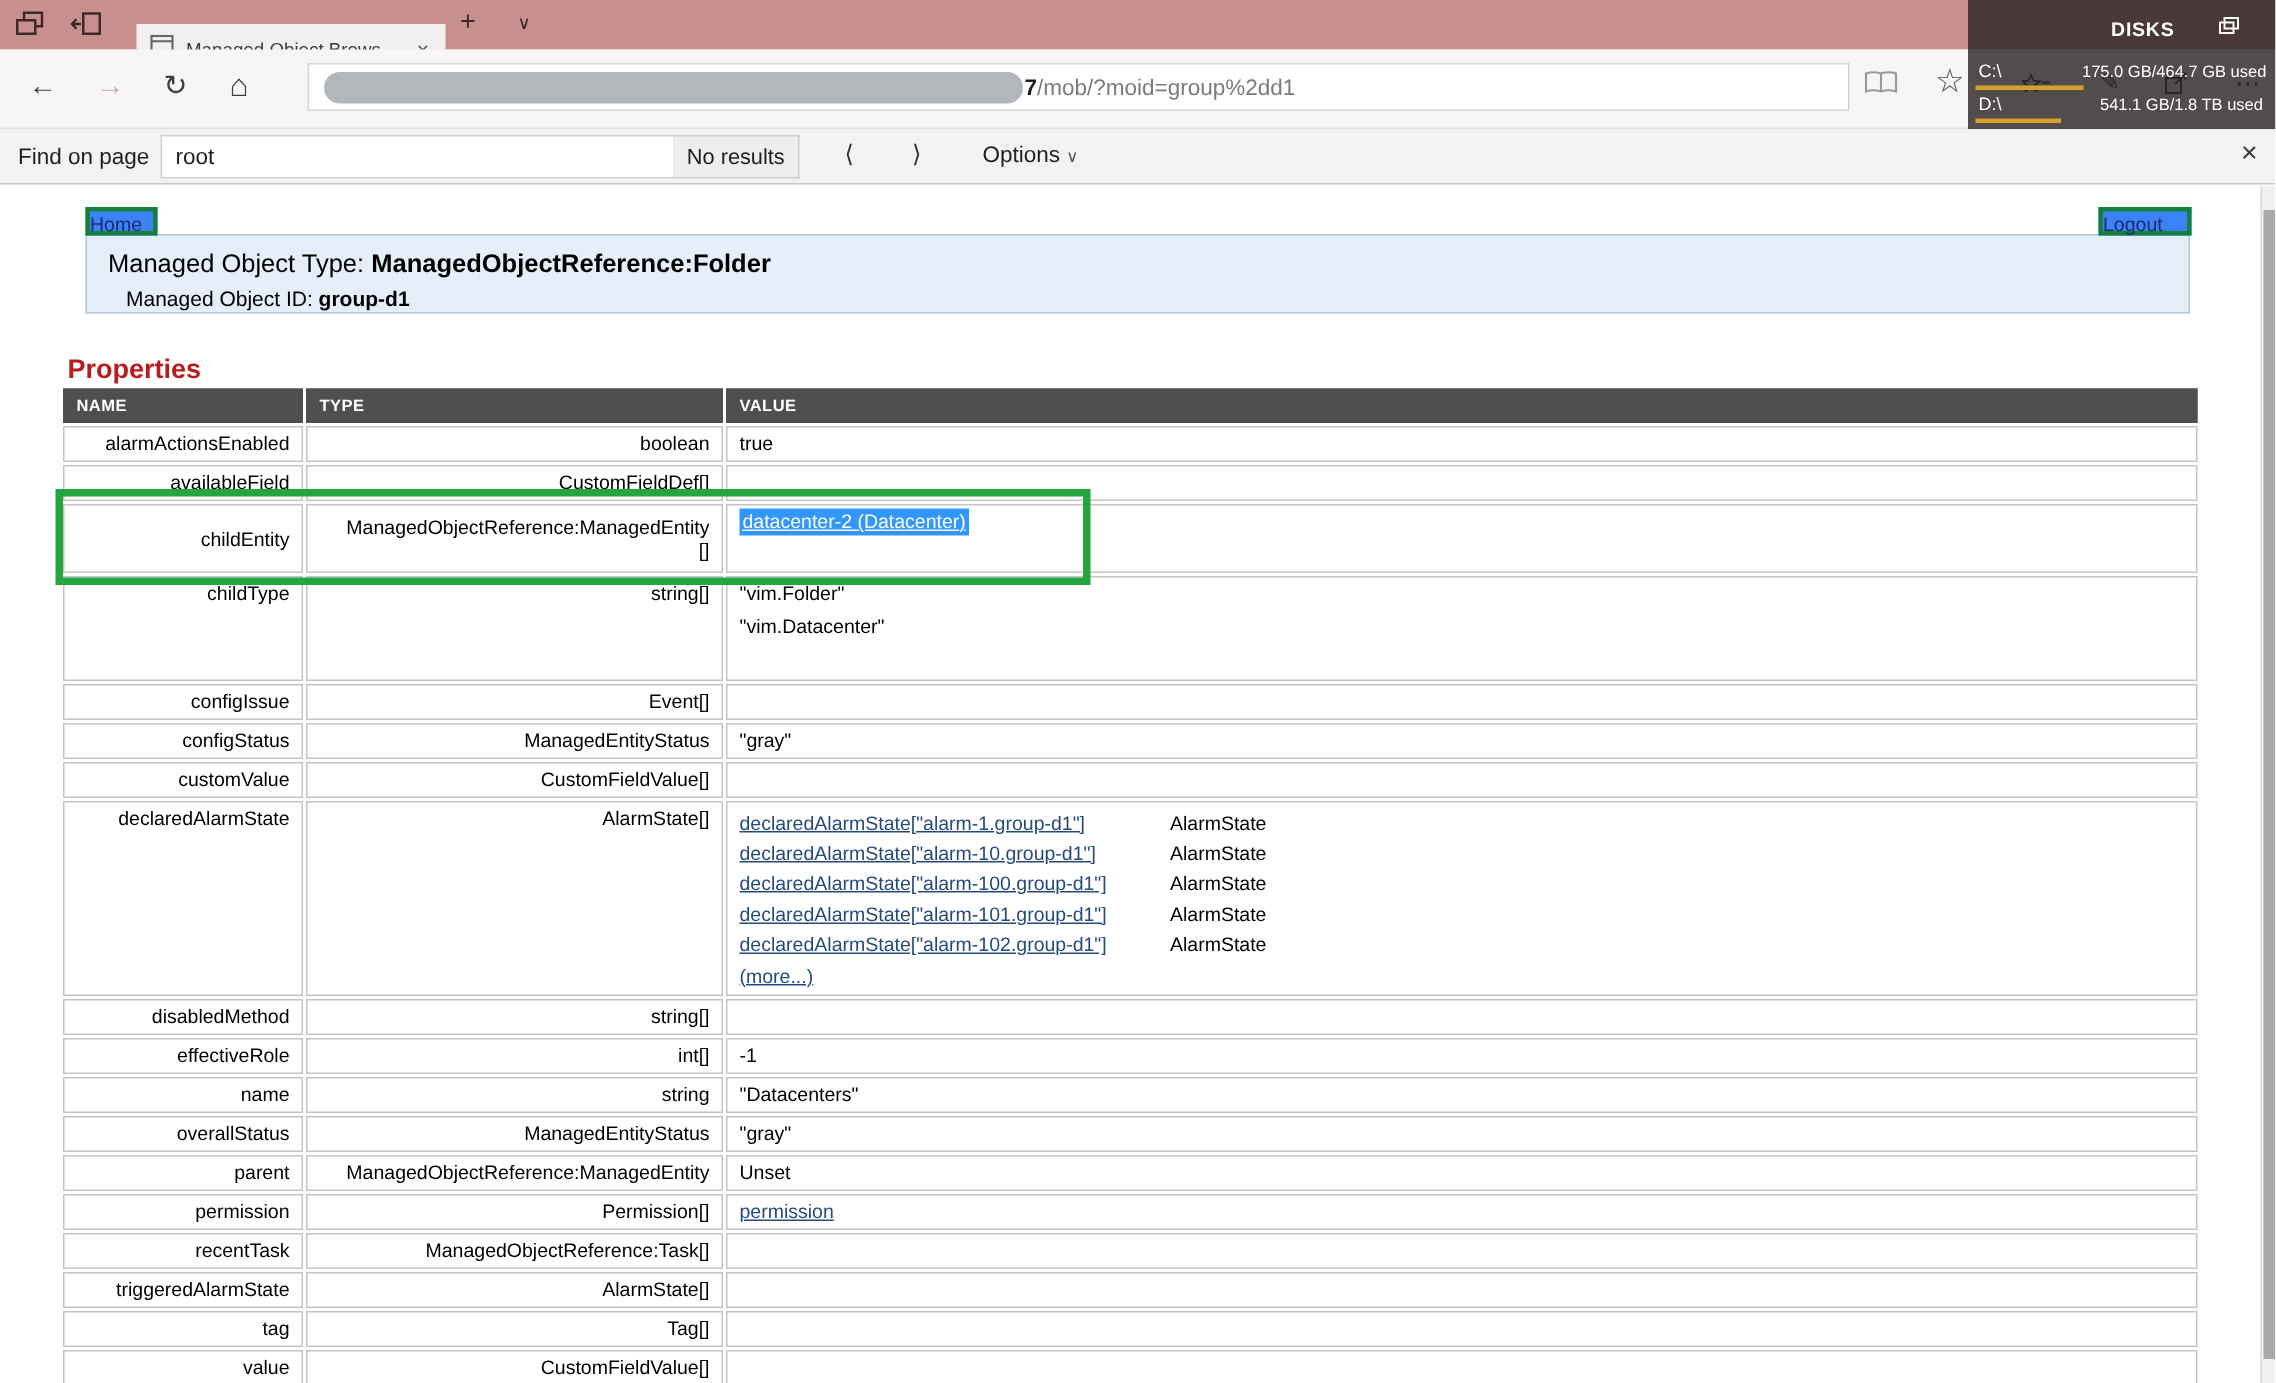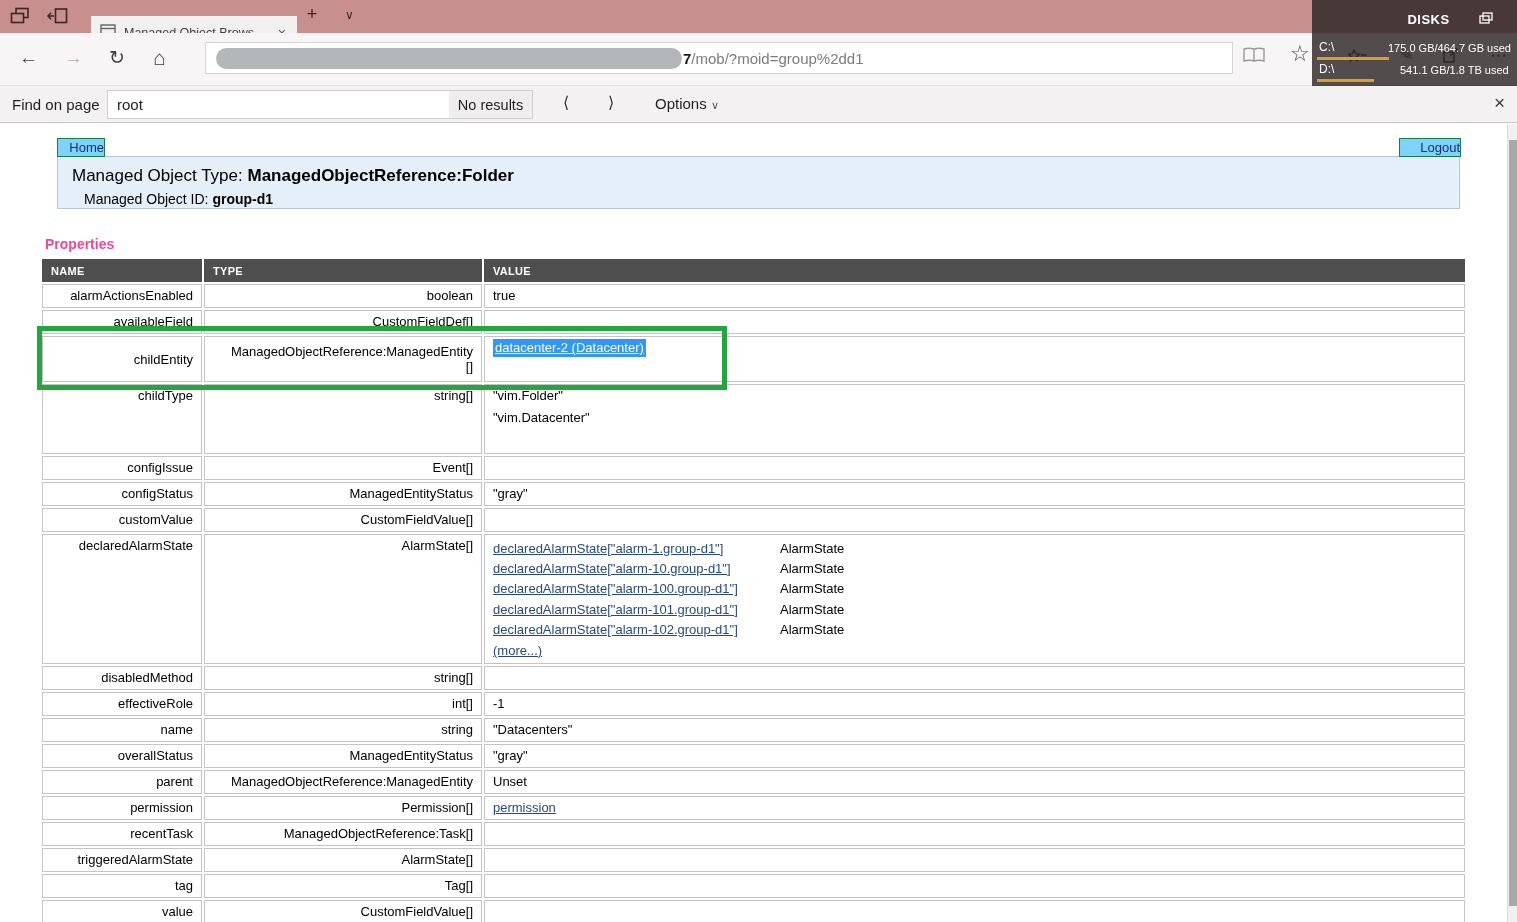--- a/index.html
+++ b/index.html
@@ -30,29 +30,29 @@
   .find-label{position:absolute;left:12px;top:10px;font-size:15px;color:#1f1f1f;}
   .find-input{position:absolute;left:107px;top:4px;width:343px;height:29px;border:1px solid #cfcfcf;background:#fff;font-size:15px;color:#1f1f1f;padding:0 0 0 9px;box-sizing:border-box;font-family:"Liberation Sans",sans-serif;outline:none;}
   .find-status{position:absolute;left:449px;top:4px;width:84px;height:29px;background:#efedee;border:1px solid #cfcfcf;border-left:none;box-sizing:border-box;display:flex;align-items:center;justify-content:center;font-size:14.5px;color:#1f1f1f;}
   .find-prev{position:absolute;left:563px;top:7px;font-size:16px;color:#333;cursor:pointer;}
   .find-next{position:absolute;left:608px;top:7px;font-size:16px;color:#333;cursor:pointer;}
   .find-options{position:absolute;left:655px;top:9px;font-size:15px;color:#1f1f1f;cursor:pointer;}
   .find-close{position:absolute;left:1494px;top:6px;font-size:19px;color:#3a3a3a;cursor:pointer;}
 
   
   .content{position:absolute;left:0;top:124px;width:1517px;height:798px;background:#fff;}
-  .tab-btn{position:absolute;height:19px;background:#7dd3fc;border:1px solid #15803d;box-sizing:border-box;font-size:13px;color:#1c2b72;text-align:right;line-height:17px;cursor:pointer;z-index:3;}
+  .tab-btn{position:absolute;height:19px;background:#3b82f6;border:3px solid #15803d;box-sizing:border-box;font-size:13px;color:#1c2b72;text-align:left;line-height:17px;cursor:pointer;z-index:3;}
   .home-btn{left:57px;top:14px;width:48px;}
   .logout-btn{left:1399px;top:14px;width:62px;}
   .head-panel{position:absolute;left:57px;top:32px;width:1403px;height:53px;background:#e5effa;border:1px solid #b7c6d6;box-sizing:border-box;}
   .head-line1{margin:9px 0 0 14px;font-size:17px;color:#000;}
   .head-line1 b{font-weight:bold;}
   .head-line2{margin:5px 0 0 26px;font-size:14px;color:#000;}
   .head-line2 b{font-weight:bold;}
-  .props-title{position:absolute;left:45px;top:112px;font-size:14px;font-weight:bold;color:#ec4899;}
+  .props-title{position:absolute;left:45px;top:112px;font-size:18px;font-weight:bold;color:#b91c1c;}
 
   table.props{position:absolute;left:40px;top:133px;width:1427px;border-collapse:separate;border-spacing:2px;table-layout:fixed;}
   table.props th{background:#4f4f4f;color:#fff;font-size:11px;font-weight:bold;text-align:left;padding:3px 8px;height:15px;letter-spacing:.3px;border:1px solid #4f4f4f;}
   table.props td{border:1px solid #c4c4c4;background:#fff;font-size:13px;color:#000;padding:3px 8px;height:16px;vertical-align:top;overflow:hidden;}
   td.c-name{text-align:right;}
   td.c-type{text-align:right;}
   td.c-val{text-align:left;}
   tr.r-child td{height:38px;}
   tr.r-child td.c-name,tr.r-child td.c-type{vertical-align:middle;}
   tr.r-ctype td{height:62px;}

